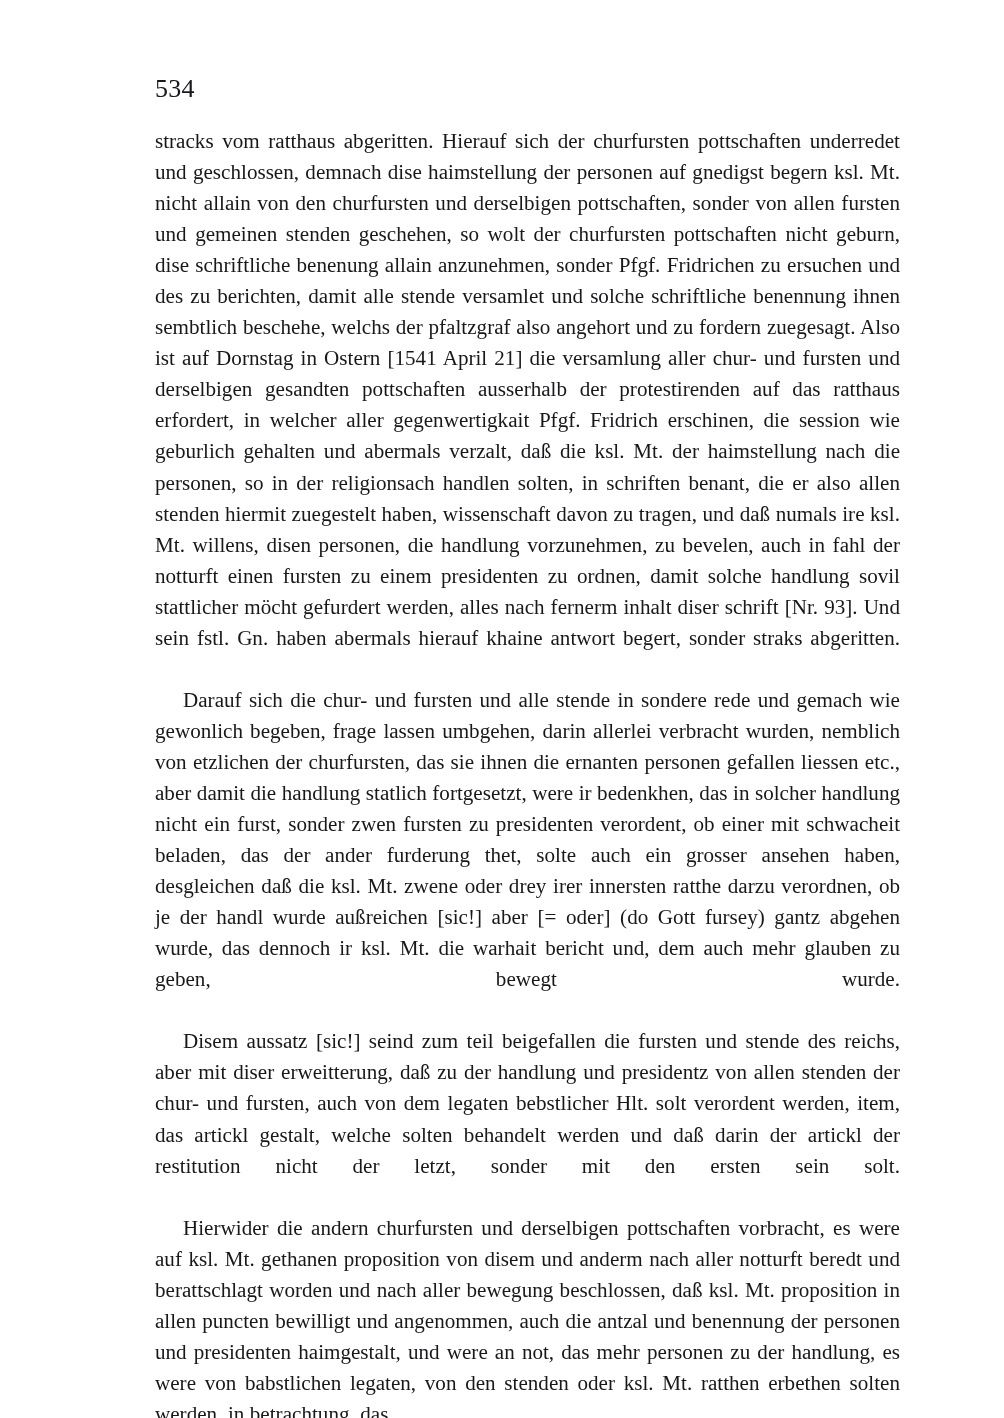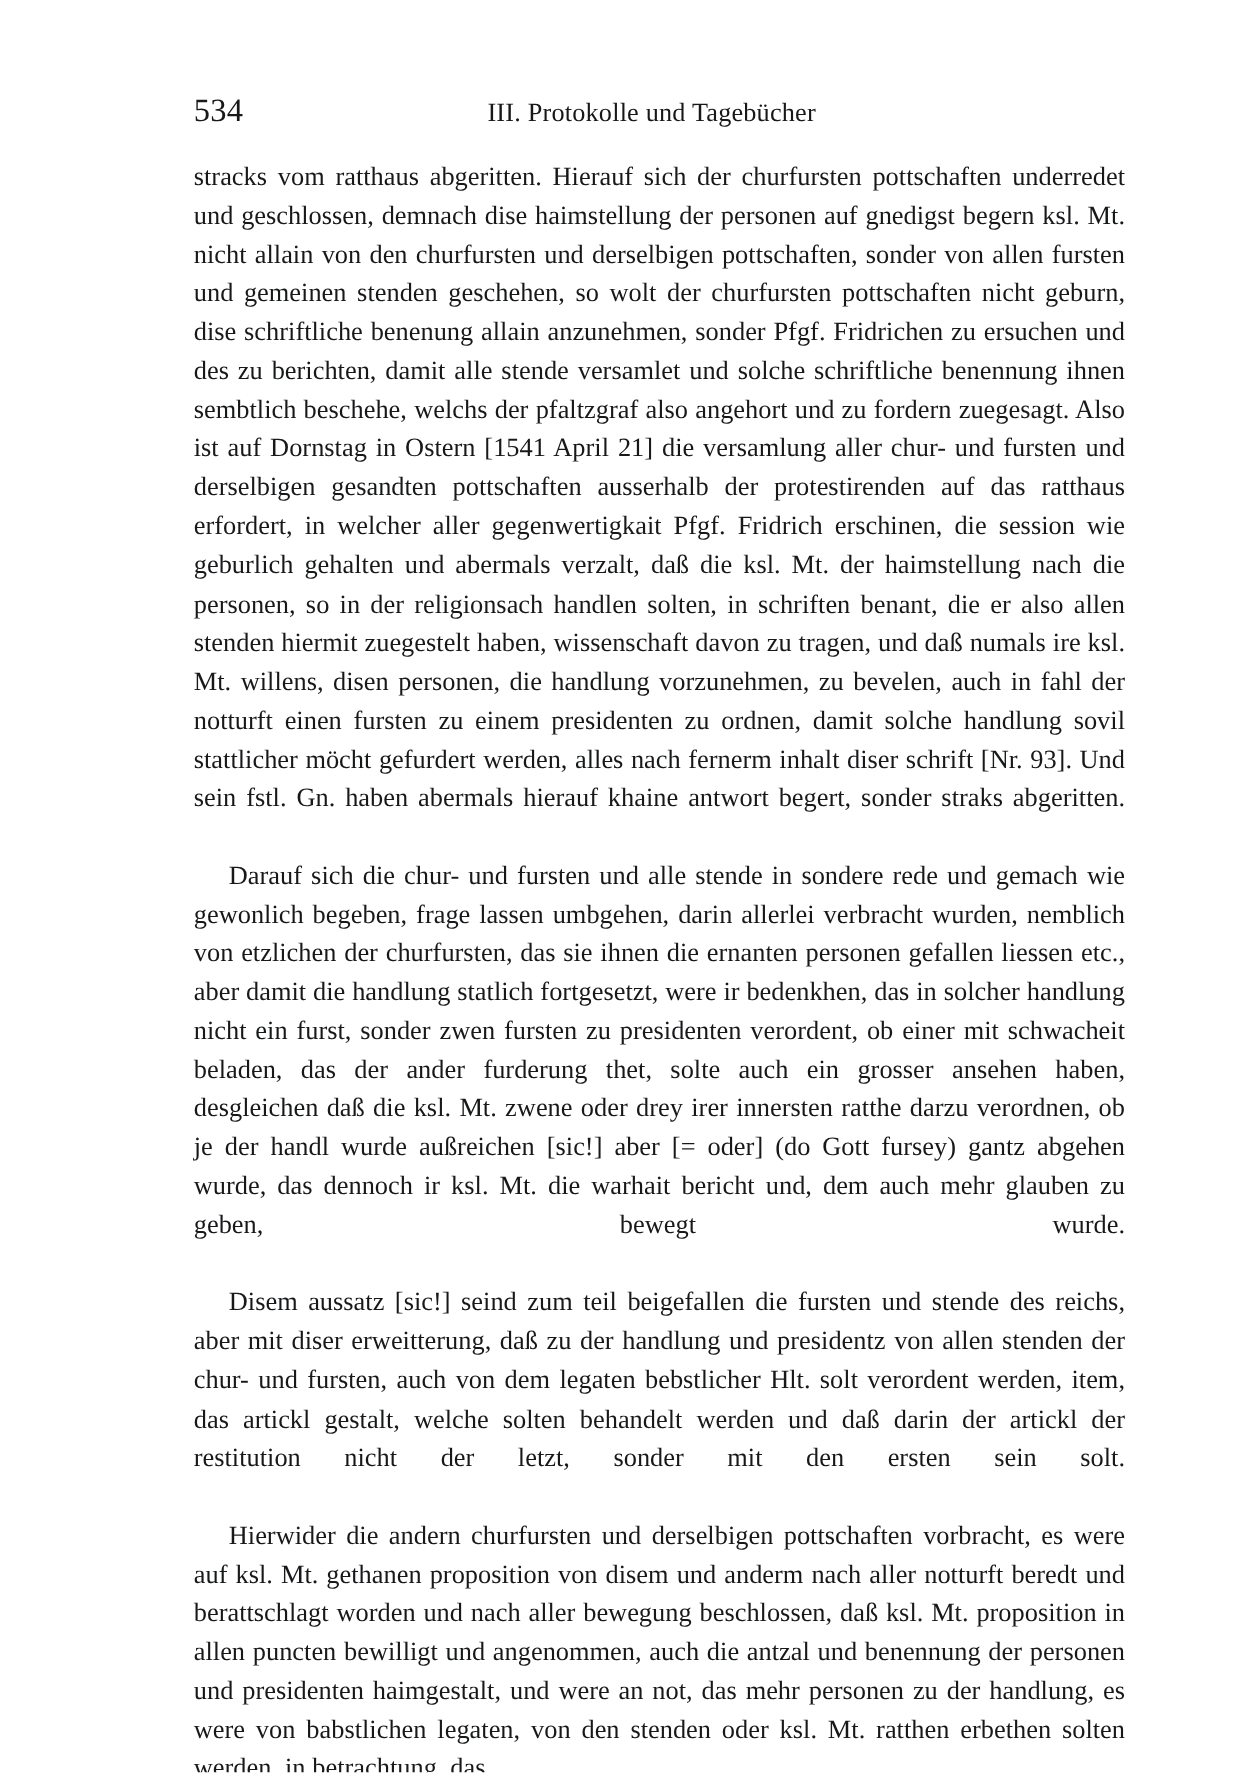--- a/index.html
+++ b/index.html
@@ -77,21 +77,20 @@
   .ed {           
   }
 </style>
 </head>
 <body>
 
 <div class="page">
 
   <div class="running-head">
     <span class="folio">534</span>
-    <span class="head-title">III. Protokolle und Tagebücher</span>
   </div>
 
   <div class="textblock">
     <p class="para"><span>stracks vom ratthaus abgeritten. Hierauf sich der churfursten pottschaften underredet und geschlossen, demnach dise haimstellung der personen auf gnedigst begern ksl. Mt. nicht allain von den churfursten und derselbigen pottschaften, sonder von allen fursten und gemeinen stenden geschehen, so wolt der churfursten pottschaften nicht geburn, dise schriftliche benenung allain anzunehmen, sonder Pfgf. Fridrichen zu ersuchen und des zu berichten, damit alle stende versamlet und solche schriftliche benennung ihnen sembtlich beschehe, welchs der pfaltzgraf also angehort und zu fordern zuegesagt. Also ist auf Dornstag in Ostern </span><span class="ed">[1541 April 21]</span><span> die versamlung aller chur- und fursten und derselbigen gesandten pottschaften ausserhalb der protestirenden auf das ratthaus erfordert, in welcher aller gegenwertigkait Pfgf. Fridrich erschinen, die session wie geburlich gehalten und abermals verzalt, daß die ksl. Mt. der haimstellung nach die personen, so in der religionsach handlen solten, in schriften benant, die er also allen stenden hiermit zuegestelt haben, wissenschaft davon zu tragen, und daß numals ire ksl. Mt. willens, disen personen, die handlung vorzunehmen, zu bevelen, auch in fahl der notturft einen fursten zu einem presidenten zu ordnen, damit solche handlung sovil stattlicher möcht gefurdert werden, alles nach fernerm inhalt diser schrift </span><span class="ed">[Nr. 93]</span><span>. Und sein fstl. Gn. haben abermals hierauf khaine antwort begert, sonder straks abgeritten.</span></p>
     <p class="para indent"><span>Darauf sich die chur- und fursten und alle stende in sondere rede und gemach wie gewonlich begeben, frage lassen umbgehen, darin allerlei verbracht wurden, nemblich von etzlichen der churfursten, das sie ihnen die ernanten personen gefallen liessen etc., aber damit die handlung statlich fortgesetzt, were ir bedenkhen, das in solcher handlung nicht ein furst, sonder zwen fursten zu presidenten verordent, ob einer mit schwacheit beladen, das der ander furderung thet, solte auch ein grosser ansehen haben, desgleichen daß die ksl. Mt. zwene oder drey irer innersten ratthe darzu verordnen, ob je der handl wurde außreichen </span><span class="ed">[sic!]</span><span> aber </span><span class="ed">[= oder]</span><span> (do Gott fursey) gantz abgehen wurde, das dennoch ir ksl. Mt. die warhait bericht und, dem auch mehr glauben zu geben, bewegt wurde.</span></p>
     <p class="para indent"><span>Disem aussatz </span><span class="ed">[sic!]</span><span> seind zum teil beigefallen die fursten und stende des reichs, aber mit diser erweitterung, daß zu der handlung und presidentz von allen stenden der chur- und fursten, auch von dem legaten bebstlicher Hlt. solt verordent werden, item, das artickl gestalt, welche solten behandelt werden und daß darin der artickl der restitution nicht der letzt, sonder mit den ersten sein solt.</span></p>
     <p class="para indent nostretch"><span>Hierwider die andern churfursten und derselbigen pottschaften vorbracht, es were auf ksl. Mt. gethanen proposition von disem und anderm nach aller notturft beredt und berattschlagt worden und nach aller bewegung beschlossen, daß ksl. Mt. proposition in allen puncten bewilligt und angenommen, auch die antzal und benennung der personen und presidenten haimgestalt, und were an not, das mehr personen zu der handlung, es were von babstlichen legaten, von den stenden oder ksl. Mt. ratthen erbethen solten werden, in betrachtung, das</span></p>
   </div>
 
 </div>

